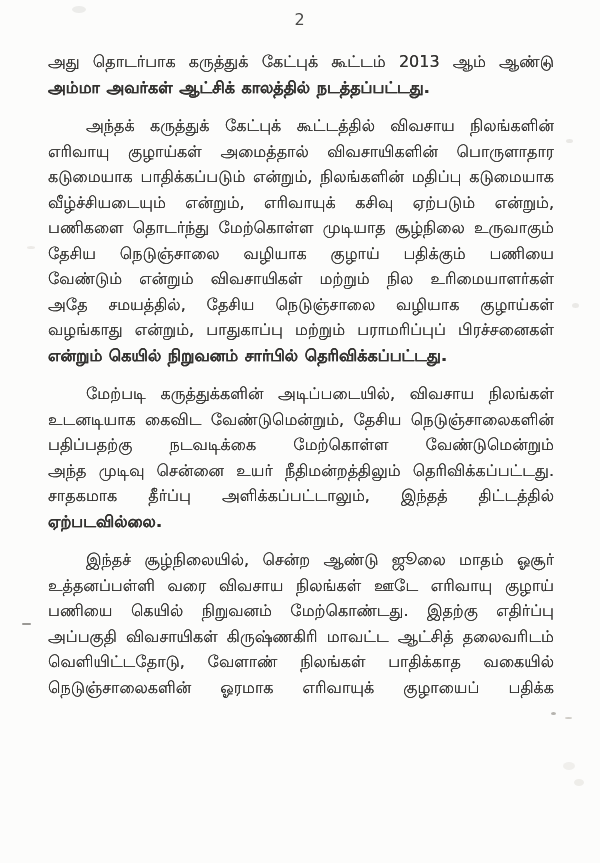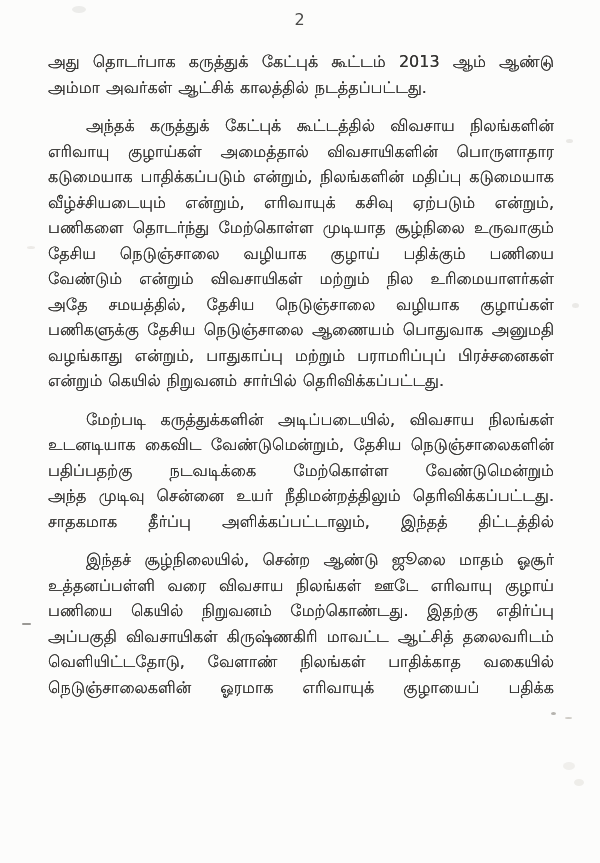--- a/index.html
+++ b/index.html
@@ -44,20 +44,21 @@
     text-align-last: justify;
     white-space: normal;
     word-spacing: 1px;
     text-shadow: 0 0 0.5px #4d4c4a;
   }
   .line.indent {
     padding-left: 38px;
   }
   .line.endline {
     text-align-last: left;
+    font-weight: bold;
   }
   
   .artifact {
     position: absolute;
     border-radius: 50%;
   }
   .a1 { left: 72px;  top: 6px;   width: 14px; height: 7px;  background: #ececea; }
   .a2 { left: 543px; top: 62px;  width: 4px;  height: 4px;  background: #55544f; }
   .a3 { left: 22px;  top: 623px; width: 9px;  height: 2px;  background: #9a9894; border-radius: 1px; }
   .a4 { left: 551px; top: 712px; width: 5px;  height: 3px;  background: #b5b3ae; }
@@ -84,31 +85,31 @@
 
     <div class="para">
       <div class="line indent">அந்தக் கருத்துக் கேட்புக் கூட்டத்தில் விவசாய நிலங்களின் ஊடே</div>
       <div class="line">எரிவாயு குழாய்கள் அமைத்தால் விவசாயிகளின் பொருளாதார நிலைமை</div>
       <div class="line">கடுமையாக பாதிக்கப்படும் என்றும், நிலங்களின் மதிப்பு கடுமையாக</div>
       <div class="line">வீழ்ச்சியடையும் என்றும், எரிவாயுக் கசிவு ஏற்படும் என்றும், விவசாயப்</div>
       <div class="line">பணிகளை தொடர்ந்து மேற்கொள்ள முடியாத சூழ்நிலை உருவாகும் என்றும்,</div>
       <div class="line">தேசிய நெடுஞ்சாலை வழியாக குழாய் பதிக்கும் பணியை மேற்கொள்ள</div>
       <div class="line">வேண்டும் என்றும் விவசாயிகள் மற்றும் நில உரிமையாளர்கள் தெரிவித்தனர்.</div>
       <div class="line">அதே சமயத்தில், தேசிய நெடுஞ்சாலை வழியாக குழாய்கள் அமைக்கும்</div>
-      <div class="line">பணிகளுக்கு தேசிய நெடுஞ்சாலை ஆணையம் பொதுவாக அனுமதி</div>
       <div class="line">வழங்காது என்றும், பாதுகாப்பு மற்றும் பராமரிப்புப் பிரச்சனைகள் ஏற்படும்</div>
       <div class="line endline">என்றும் கெயில் நிறுவனம் சார்பில் தெரிவிக்கப்பட்டது.</div>
     </div>
 
     <div class="para">
       <div class="line indent">மேற்படி கருத்துக்களின் அடிப்படையில், விவசாய நிலங்கள் வழியாக</div>
       <div class="line">உடனடியாக கைவிட வேண்டுமென்றும், தேசிய நெடுஞ்சாலைகளின் ஓரமாக</div>
       <div class="line">பதிப்பதற்கு நடவடிக்கை மேற்கொள்ள வேண்டுமென்றும் முடிவெடுக்கப்பட்டு</div>
       <div class="line">அந்த முடிவு சென்னை உயர் நீதிமன்றத்திலும் தெரிவிக்கப்பட்டது. இந்த</div>
       <div class="line">சாதகமாக தீர்ப்பு அளிக்கப்பட்டாலும், இந்தத் திட்டத்தில் முன்னேற்றம்</div>
+      <div class="line endline">ஏற்படவில்லை.</div>
     </div>
 
     <div class="para">
       <div class="line indent">இந்தச் சூழ்நிலையில், சென்ற ஆண்டு ஜூலை மாதம் ஓசூர் வழியாக</div>
       <div class="line">உத்தனப்பள்ளி வரை விவசாய நிலங்கள் ஊடே எரிவாயு குழாய் அமைக்கும்</div>
       <div class="line">பணியை கெயில் நிறுவனம் மேற்கொண்டது.  இதற்கு எதிர்ப்பு தெரிவித்து</div>
       <div class="line">அப்பகுதி விவசாயிகள் கிருஷ்ணகிரி மாவட்ட ஆட்சித் தலைவரிடம் மனு</div>
       <div class="line">வெளியிட்டதோடு,  வேளாண்  நிலங்கள்  பாதிக்காத  வகையில்</div>
       <div class="line">நெடுஞ்சாலைகளின் ஓரமாக எரிவாயுக் குழாயைப் பதிக்க நடவடிக்கை</div>
     </div>

